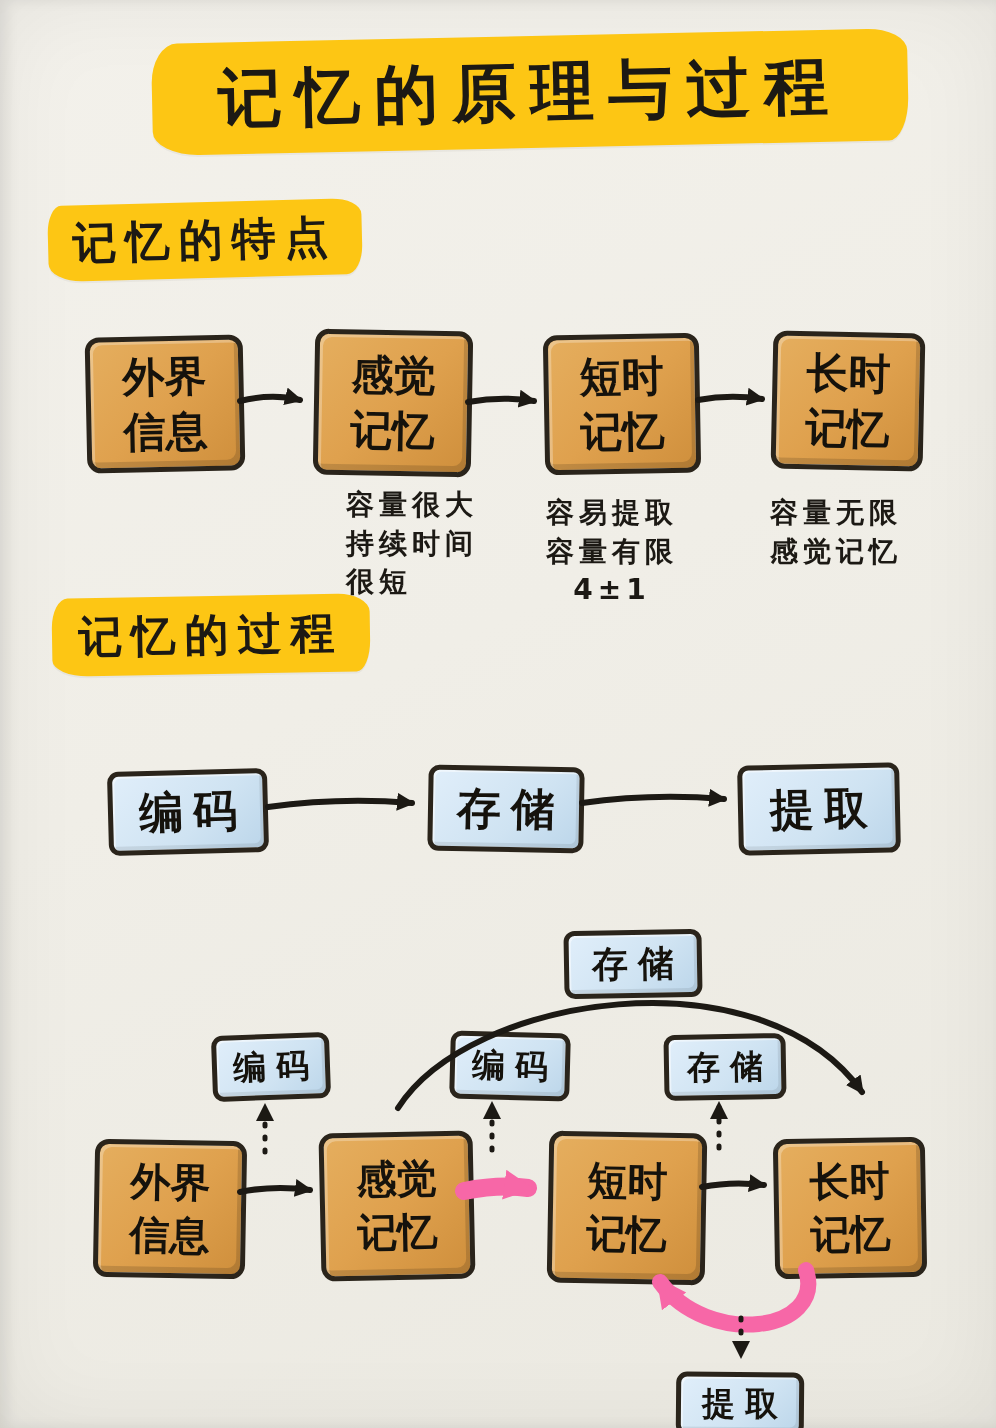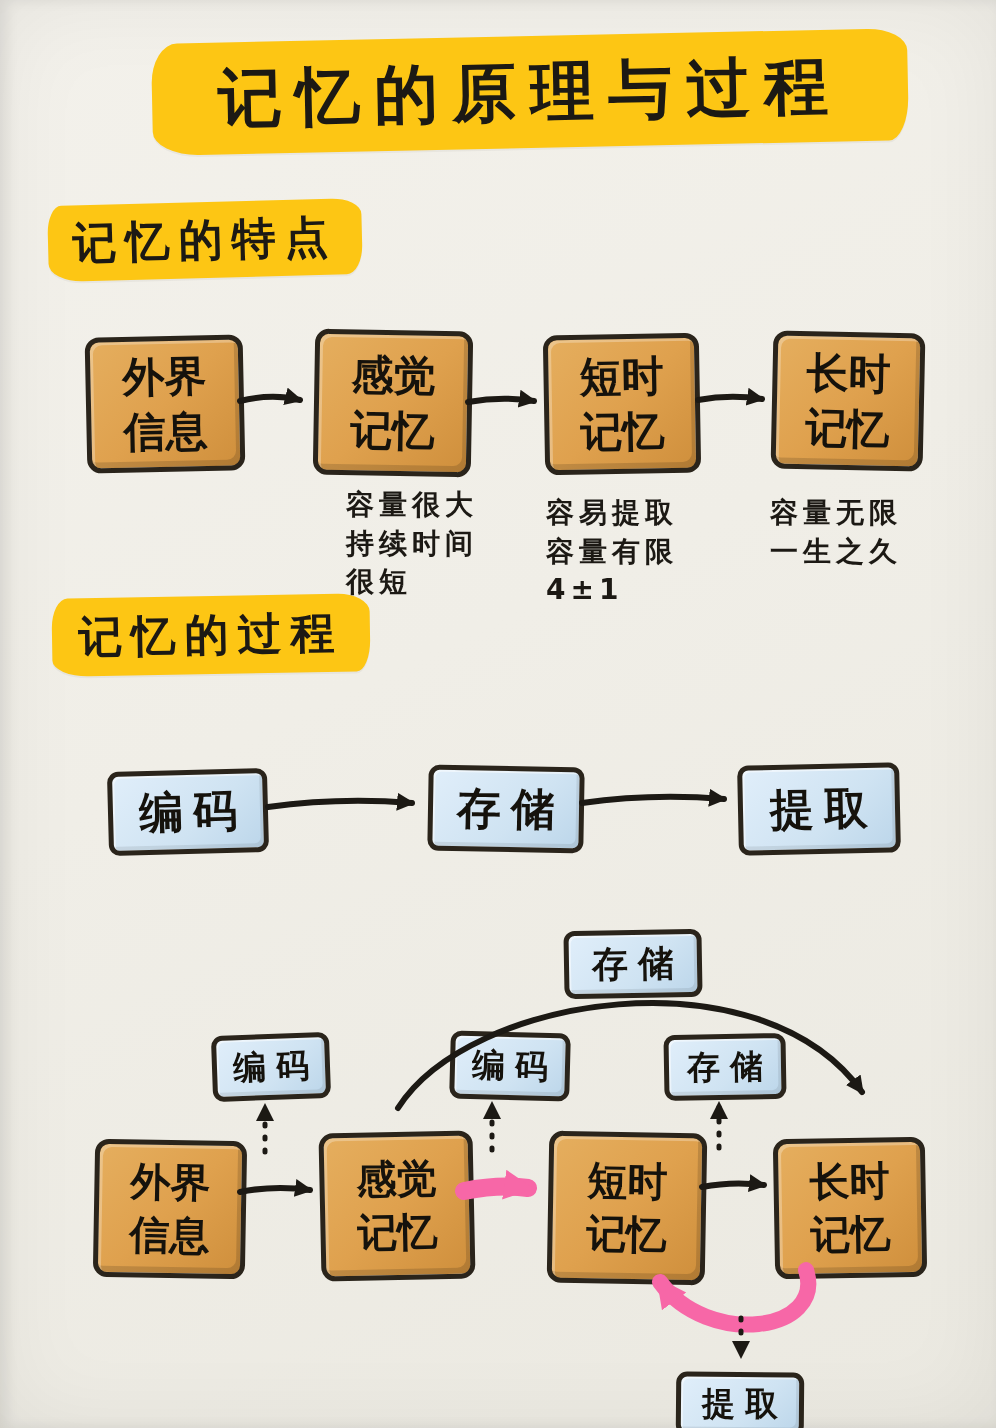--- a/index.html
+++ b/index.html
@@ -93,25 +93,25 @@
   <div class="mbox" style="left:544px;top:334px;width:146px;height:130px;transform:rotate(-1deg);">
     <span class="mtext">短时记忆</span>
   </div>
   <div class="mbox" style="left:772px;top:332px;width:142px;height:128px;transform:rotate(1.2deg);">
     <span class="mtext">长时记忆</span>
   </div>
 
   <div class="note" style="left:322px;top:486px;margin-left:24px;">容量很大
 持续时间
 很短</div>
-  <div class="note" style="left:546px;top:494px;">容易提取
+  <div class="note" style="left:546px;top:494px;text-align:center;">容易提取
 容量有限
 4±1</div>
   <div class="note" style="left:770px;top:494px;">容量无限
-一生之久</div>
+感觉记忆</div>
 
   <div class="hl" style="left:52px;top:596px;width:318px;height:78px;transform:rotate(-1deg);border-radius:16px 32px 14px 36px / 30px 18px 32px 16px;">
     <h2 class="heading">记忆的过程</h2>
   </div>
 
   <div class="pbox" style="left:108px;top:770px;width:150px;height:74px;font-size:44px;transform:rotate(-1.5deg);">
     <span>编码</span>
   </div>
   <div class="pbox" style="left:428px;top:766px;width:146px;height:76px;font-size:44px;transform:rotate(1deg);">
     <span>存储</span>

